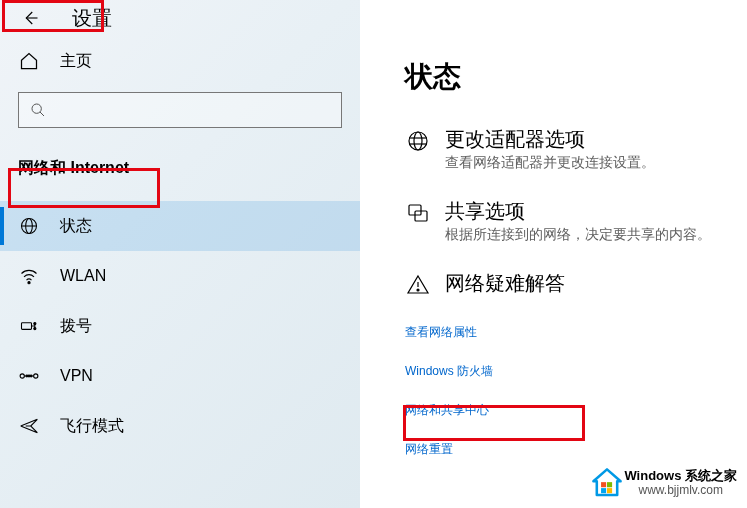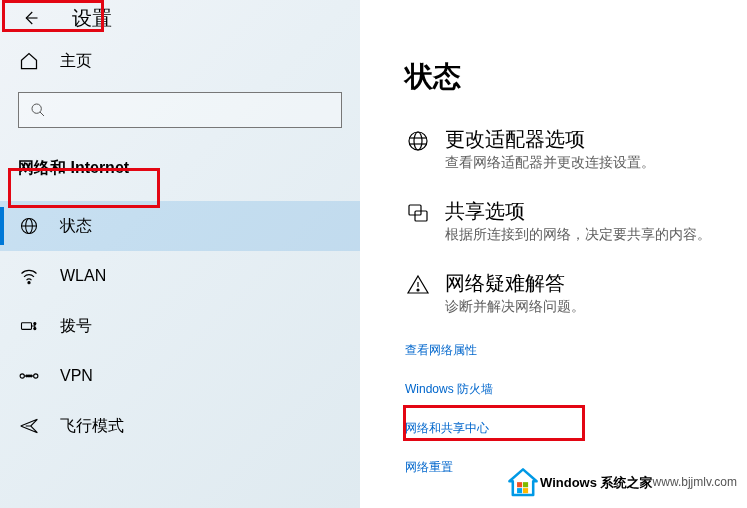--- a/index.html
+++ b/index.html
@@ -172,21 +172,21 @@
   position: absolute;
   right: 4px;
   bottom: 4px;
   display: flex;
   align-items: center;
   font-size: 13px;
   color: #333;
   background: rgba(255,255,255,0.85);
   padding: 4px 6px;
 }
-.wm-text { display: flex; flex-direction: row; line-height: 1.15; align-items: center; }
+.wm-text { display: flex; flex-direction: column; line-height: 1.15; align-items: center; }
 .wm-text .b { font-weight: 700; color: #000; }
 .wm-text .u { color: #555; font-size: 12px; }
 </style>
 </head>
 <body>
 
 <div class="sidebar">
 
   <div class="header-bar">
     <div class="back-btn">
@@ -319,21 +319,20 @@
   <div class="option-row">
     <div class="opt-icon">
       <svg width="24" height="24" viewBox="0 0 24 24" fill="none" stroke="#000" stroke-width="1.2">
         <path d="M12 3 L22 20 H2 Z"></path>
         <line x1="12" y1="9" x2="12" y2="14"></line>
         <circle cx="12" cy="17" r="1" fill="#000"></circle>
       </svg>
     </div>
     <div class="opt-text">
       <div class="opt-title">网络疑难解答</div>
-      <div class="opt-sub">诊断并解决网络问题。</div>
     </div>
   </div>
 
   <div class="link-list">
     <div class="link-item">查看网络属性</div>
     <div class="link-item">Windows 防火墙</div>
     <div class="link-item">网络和共享中心</div>
     <div class="link-item">网络重置</div>
   </div>
 

